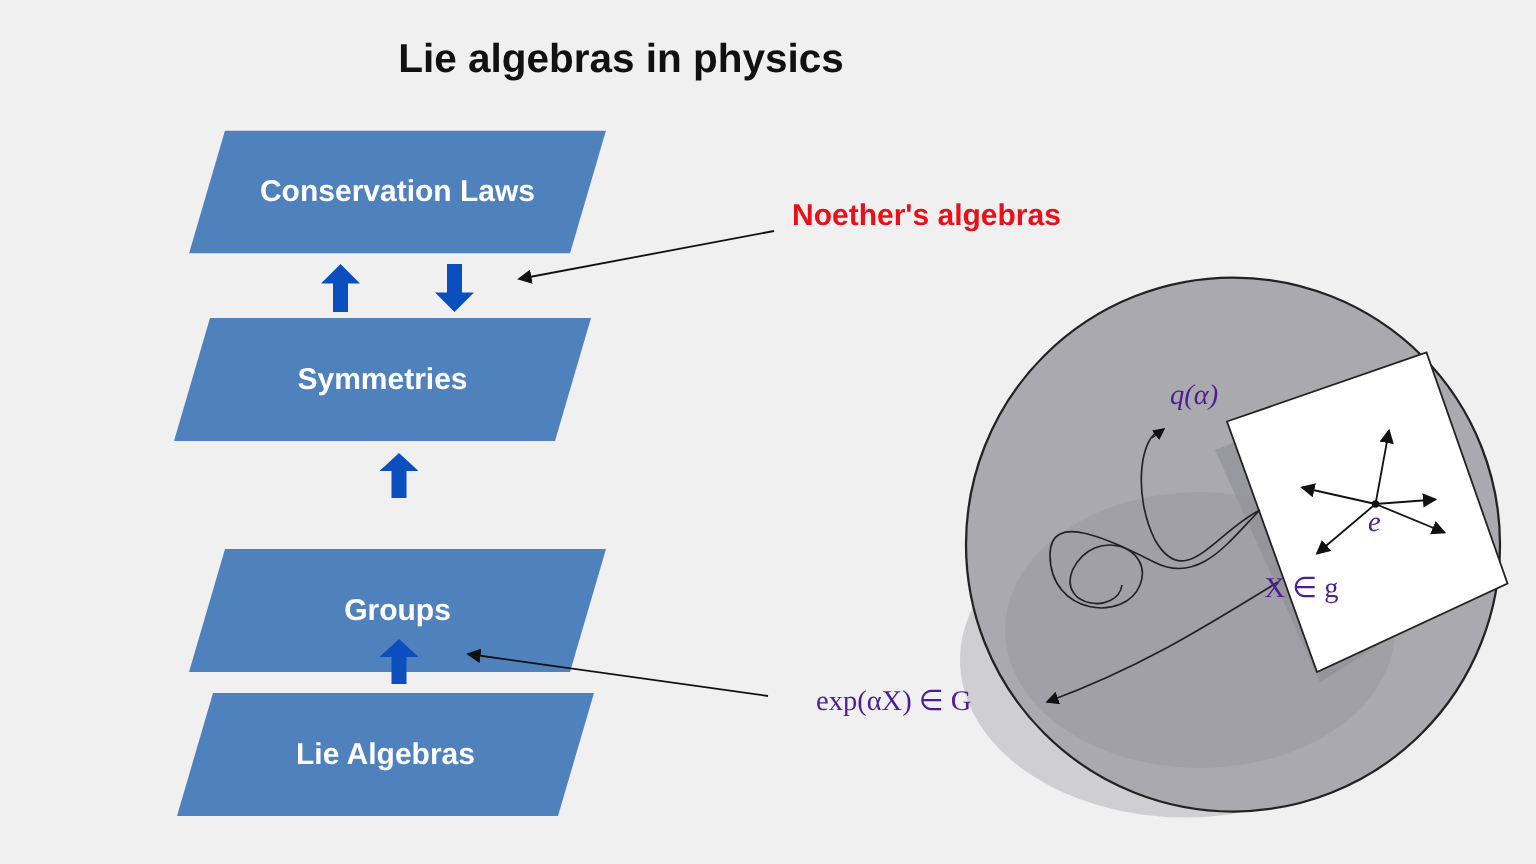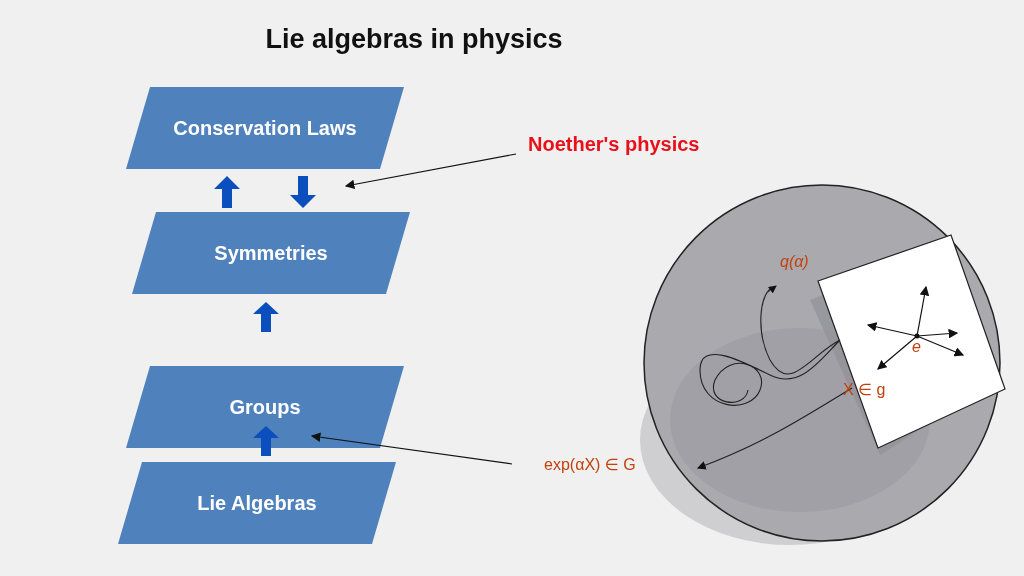--- a/index.html
+++ b/index.html
@@ -3,35 +3,35 @@
 <meta charset="utf-8">
 <style>
   html, body { margin:0; padding:0; }
   body { width:1024px; height:576px; background:#f0f0f0; position:relative; overflow:hidden; font-family:"Liberation Sans", sans-serif; }
   .title { position:absolute; left:0; width:828px; top:24px; text-align:center; font-size:27px; font-weight:bold; color:#111; }
   .box { position:absolute; width:278px; height:66px; }
   .box svg { position:absolute; left:0; top:0; }
   .box .lbl { position:absolute; left:0; top:0; width:278px; height:82px; display:flex; align-items:center; justify-content:center; color:#fff; font-weight:bold; font-size:20px; }
   .arrow { position:absolute; }
   .note { position:absolute; font-size:20px; font-weight:bold; color:#e8111a; }
-  .math { position:absolute; font-family:Liberation Sans, sans-serif; font-size:16px; color:#c2410c; }
+  .math { position:absolute; font-family:Liberation Serif, serif; font-size:19px; color:#4c1d95; }
   .fig { position:absolute; left:0; top:0; }
 </style>
 </head>
 <body>
 
 <div class="title">Lie algebras in physics</div>
 
 <div class="box" style="left:126px;top:87px;">
   <svg width="278" height="82">
       <polygon points="24,0 278,0 254,82 0,82" fill="#4f81bd"></polygon>
     </svg>
   <div class="lbl">Conservation Laws</div>
 </div>
-<div class="box" style="left:132px;top:212px;">
+<div class="box" style="left:116px;top:212px;">
   <svg width="278" height="82">
       <polygon points="24,0 278,0 254,82 0,82" fill="#4f81bd"></polygon>
     </svg>
   <div class="lbl">Symmetries</div>
 </div>
 <div class="box" style="left:126px;top:337px;margin-top:29px;">
   <svg width="278" height="82">
       <polygon points="24,0 278,0 254,82 0,82" fill="#4f81bd"></polygon>
     </svg>
   <div class="lbl">Groups</div>
@@ -83,17 +83,17 @@
   <g stroke="#111" stroke-width="1.2" fill="none">
     <line x1="917" y1="336" x2="926" y2="287" marker-end="url(#ah)"></line>
     <line x1="917" y1="336" x2="868" y2="325" marker-end="url(#ah)"></line>
     <line x1="917" y1="336" x2="957" y2="333" marker-end="url(#ah)"></line>
     <line x1="917" y1="336" x2="963" y2="355" marker-end="url(#ah)"></line>
     <line x1="917" y1="336" x2="878" y2="369" marker-end="url(#ah)"></line>
   </g>
   <circle cx="917" cy="336" r="2.5" fill="#111"></circle>
 </svg>
 
-<div class="note" style="left:528px;top:133px;">Noether's physics</div>
+<div class="note" style="left:528px;top:133px;">Noether's algebras</div>
 <div class="math" style="left:544px;top:455px;">exp(αX) ∈ G</div>
 <div class="math" style="left:780px;top:253px;font-style:italic;">q(α)</div>
 <div class="math" style="left:912px;top:338px;font-style:italic;">e</div>
 <div class="math" style="left:843px;top:380px;">X ∈ g</div>
 
 </body></html>

